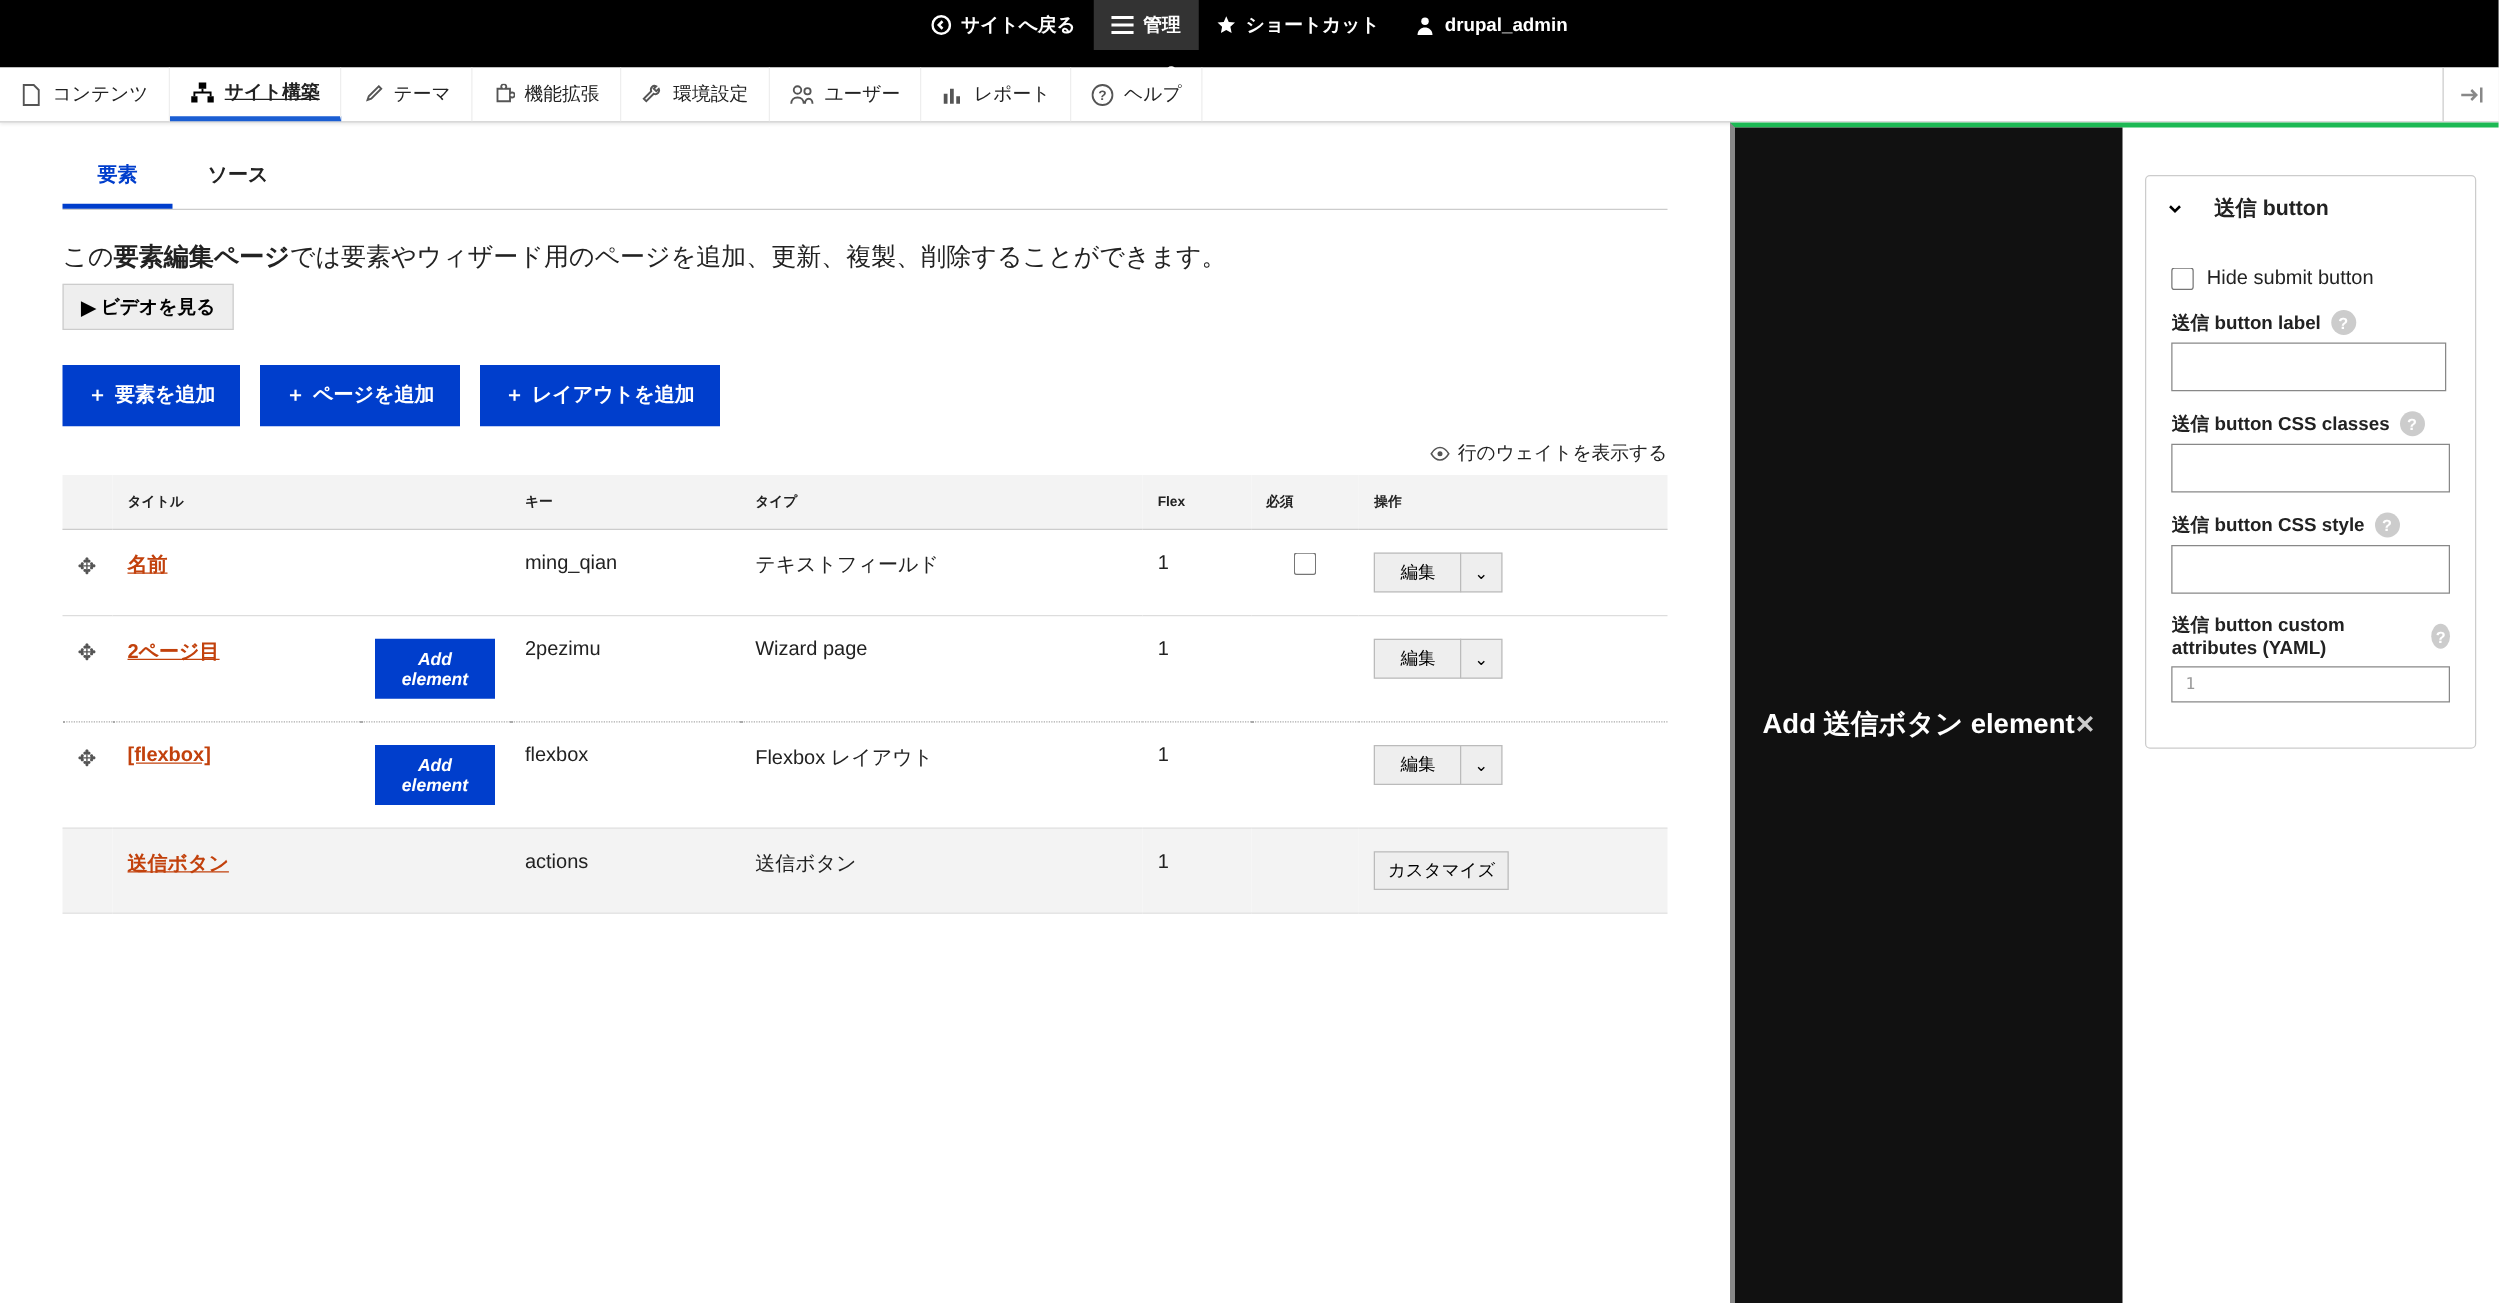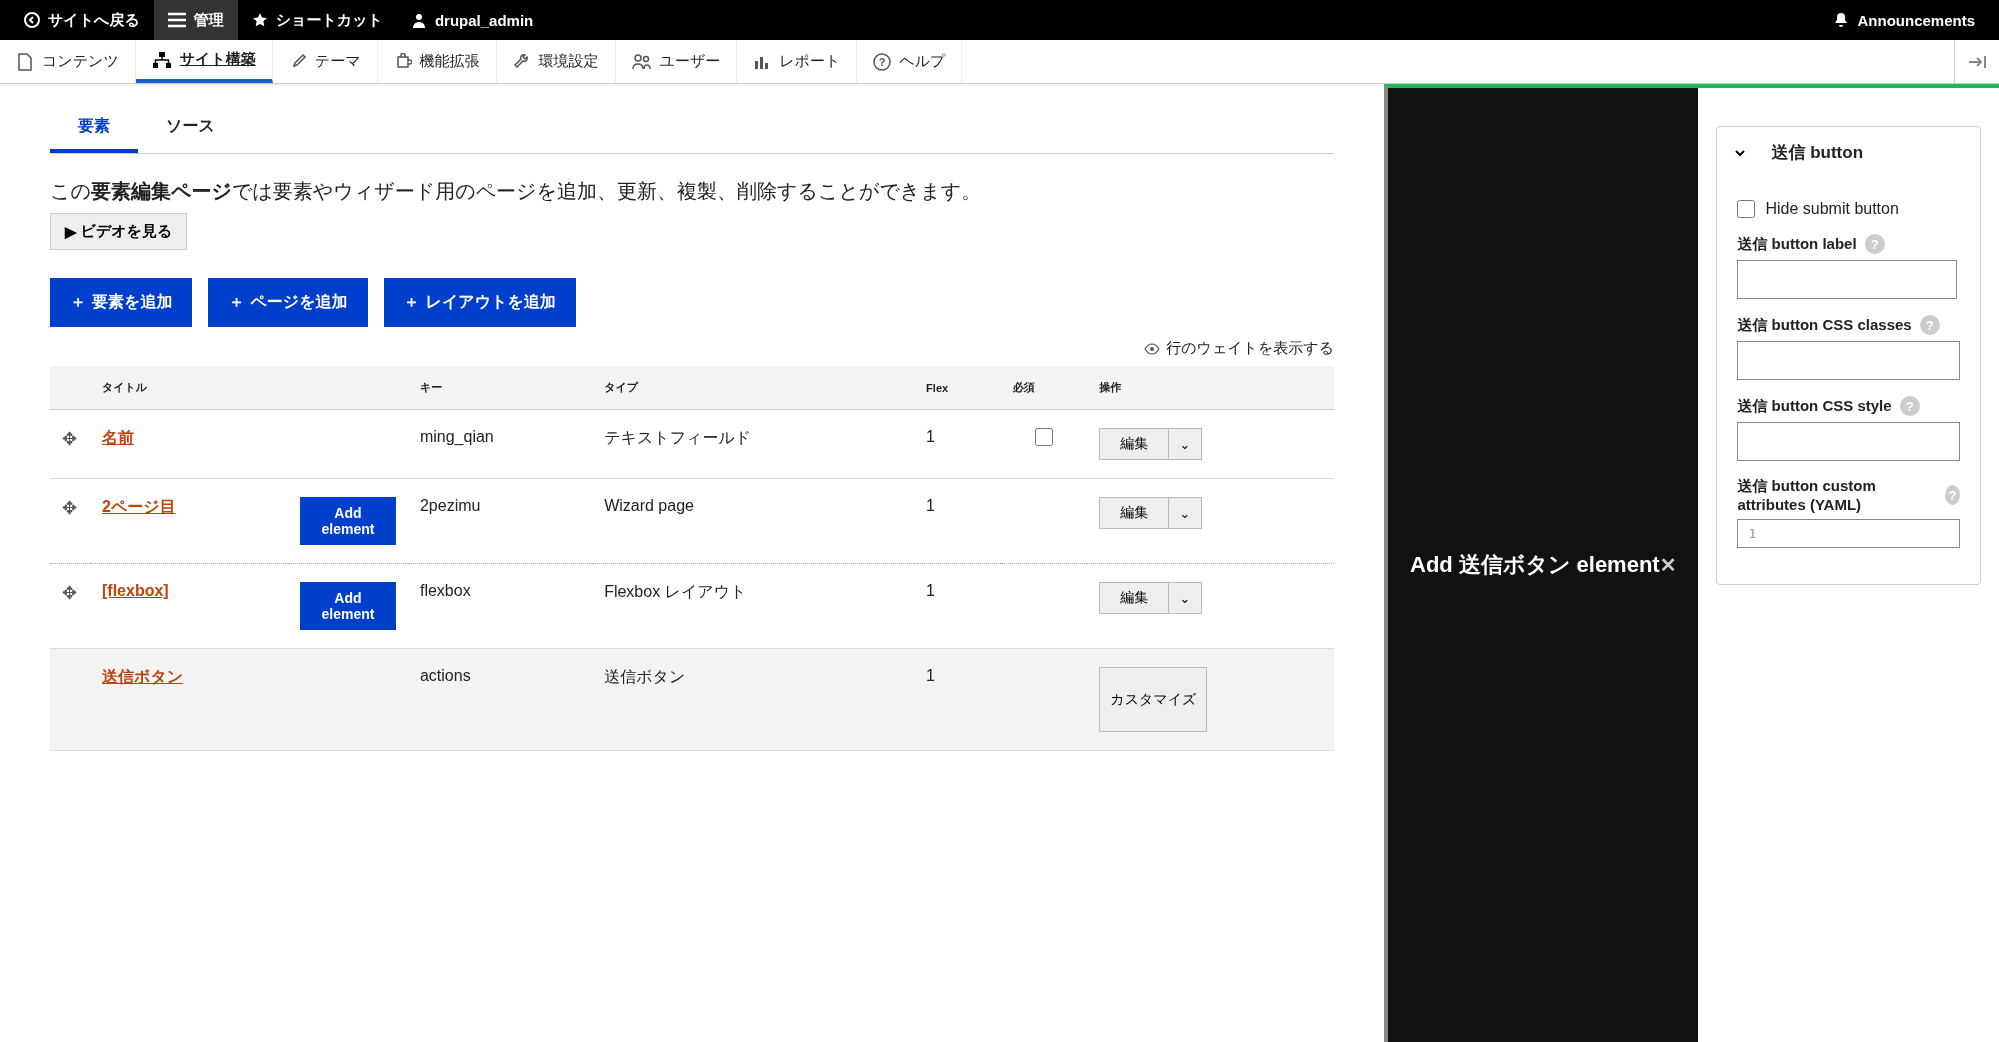--- a/index.html
+++ b/index.html
@@ -1,18 +1,18 @@
 <!DOCTYPE html>
 <html><head>
 <meta charset="utf-8">
 <style>
 * { box-sizing: border-box; margin: 0; padding: 0; }
 body { font-family: -apple-system, BlinkMacSystemFont, "Segoe UI", sans-serif; font-size: 14px; color: #222; background: #fff; overflow: hidden; }
 
-.topbar { background: #000; color: #fff; height: 40px; display: flex; align-items: center; padding: 0 10px; justify-content: space-between; }
+.topbar { background: #000; color: #fff; height: 54px; display: flex; align-items: center; padding: 0 10px; justify-content: space-between; flex-direction: column; }
 .topbar-left { display: flex; align-items: center; gap: 0; }
 .topbar-item { display: flex; align-items: center; gap: 8px; padding: 0 14px; height: 40px; cursor: pointer; font-weight: bold; font-size: 15px; }
 .topbar-item.active { background: #333; }
 .topbar-right { display: flex; align-items: center; }
 
 .menubar { background: #fff; border-bottom: 1px solid #ccc; height: 44px; display: flex; align-items: stretch; box-shadow: 0 1px 3px rgba(0,0,0,0.1); }
 .menubar-item { display: flex; align-items: center; gap: 8px; padding: 0 16px; cursor: pointer; font-size: 15px; border-right: 1px solid #eee; }
 .menubar-item.active { font-weight: bold; border-bottom: 4px solid #1b5ed3; }
 .menubar-spacer { flex: 1; }
 .menubar-collapse { display: flex; align-items: center; padding: 0 12px; border-left: 1px solid #ccc; }
@@ -35,21 +35,21 @@
 
 .weight-toggle { text-align: right; font-size: 15px; margin-bottom: 8px; display: flex; justify-content: flex-end; align-items: center; gap: 6px; }
 
 table { width: 100%; border-collapse: collapse; }
 thead th { background: #f3f3f3; text-align: left; padding: 14px 12px; font-size: 11px; font-weight: bold; border-bottom: 1px solid #ccc; }
 tbody td { padding: 18px 12px; vertical-align: top; font-size: 16px; border-bottom: 1px solid #ddd; }
 tbody tr.dotted td { border-bottom: 1px dotted #aaa; }
 tbody tr.highlight td { background: #f3f3f3; }
 .drag-icon { cursor: move; color: #555; font-size: 18px; }
 .link { color: #c2410c; text-decoration: underline; cursor: pointer; font-weight: bold; }
-.small-btn { background: #003ecc; color: #fff; border: none; padding: 8px 14px; font-size: 14px; font-weight: bold; cursor: pointer; }
+.small-btn { background: #003ecc; color: #fff; border: none; padding: 8px 14px; font-size: 14px; font-weight: bold; cursor: pointer; font-style: italic; }
 .edit-btn { background: #eee; border: 1px solid #bbb; padding: 6px 20px; font-size: 14px; cursor: pointer; margin-right: -1px; }
 .caret-btn { background: #eee; border: 1px solid #bbb; padding: 6px 10px; cursor: pointer; }
 .op-group { display: inline-flex; border-radius: 12px; }
 .chk { width: 18px; height: 18px; }
 
 .side-header { background: #111; color: #fff; padding: 18px 22px; display: flex; justify-content: space-between; align-items: center; font-size: 22px; font-weight: bold; }
 .side-close { cursor: pointer; font-size: 20px; color: #ccc; }
 .side-body { flex: 1; overflow-y: auto; padding: 18px; }
 .side-tabs { display: flex; align-items: center; border-bottom: 1px solid #ccc; }
 .side-tab { padding: 10px 18px; cursor: pointer; color: #003ecc; font-size: 16px; font-weight: bold; }
@@ -305,21 +305,21 @@
         </tr>
         <tr class="highlight">
           <td></td>
           <td><a class="link">送信ボタン</a></td>
           <td></td>
           <td>actions</td>
           <td>送信ボタン</td>
           <td>1</td>
           <td></td>
           <td><span class="op-group">
-                <button class="edit-btn" style="padding:23px 10px; line-height:1.2;">カスタマイズ</button>
+                <button class="edit-btn" style="padding:6px 10px; line-height:1.2;">カスタマイズ</button>
               </span></td>
         </tr>
       </tbody>
     </table>
   </div>
 
   <div class="side-panel">
     <div class="side-header">
       <span>Add 送信ボタン element</span>
       <span class="side-close"><span>✕</span></span>

